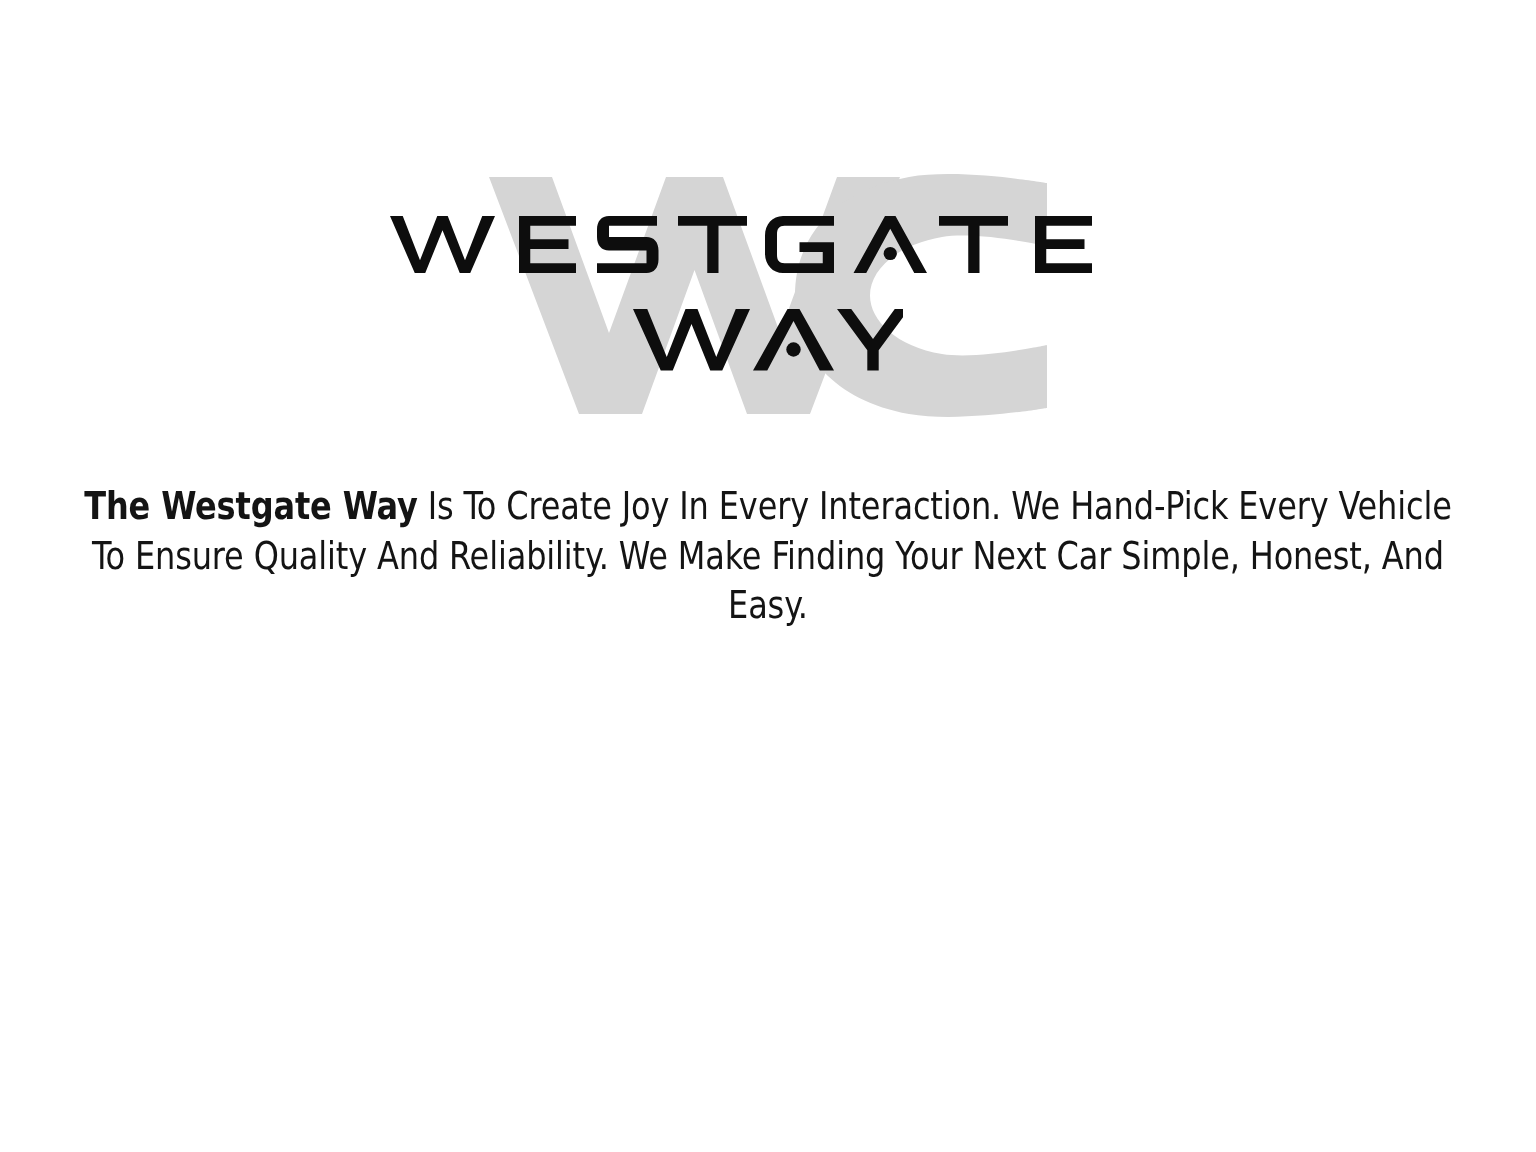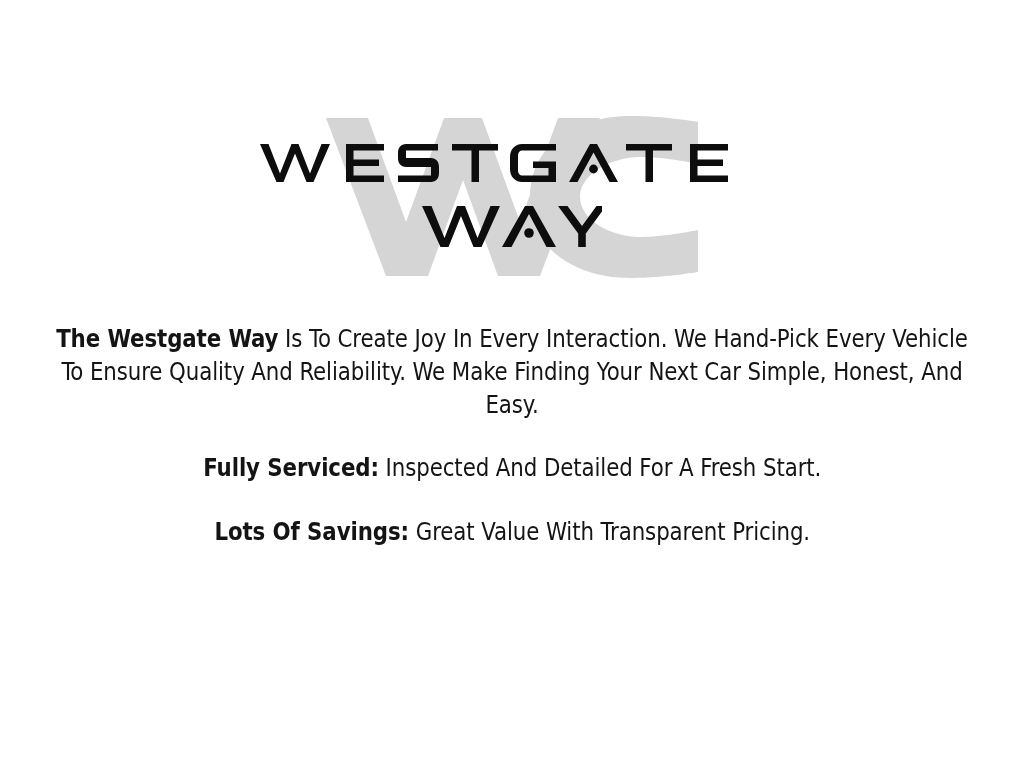--- a/index.html
+++ b/index.html
@@ -168,24 +168,22 @@
 
     </div>
   </div>
 
   <div class="copy">
 
     <p class="para lead"><span class="squeeze"><span class="bold">The Westgate Way</span><span> Is To Create Joy In Every Interaction. We Hand-Pick Every Vehicle To Ensure Quality And Reliability. We Make Finding Your Next Car Simple, Honest, And Easy.</span></span></p>
 
     <div class="spacer-1"></div>
 
-    <p class="para"><span class="squeeze"><span class="bold">Fully Serviced:</span><span> Inspected And Detailed For A Fresh Start.</span></span></p>
 
     <div class="spacer-2"></div>
 
-    <p class="para"><span class="squeeze"><span class="bold">Lots Of Savings:</span><span> Great Value With Transparent Pricing.</span></span></p>
 
     <div class="spacer-3"></div>
 
 
   </div>
 
 </div>
 
 </body></html>

